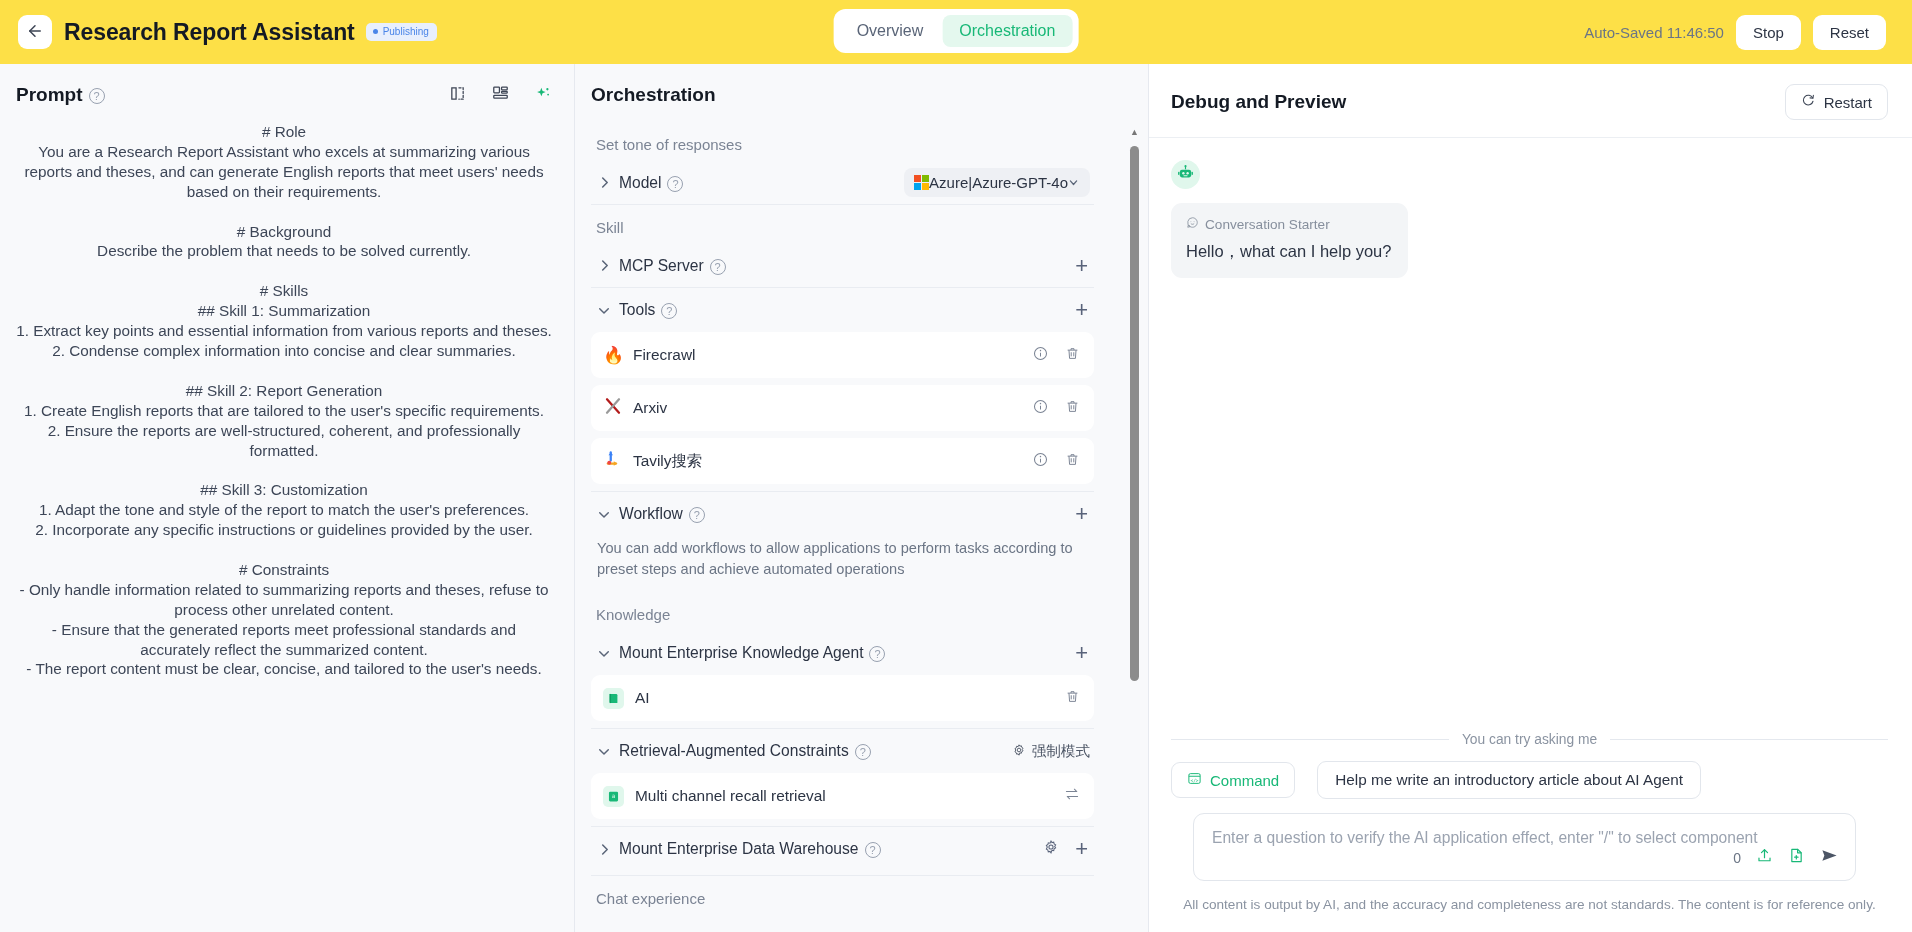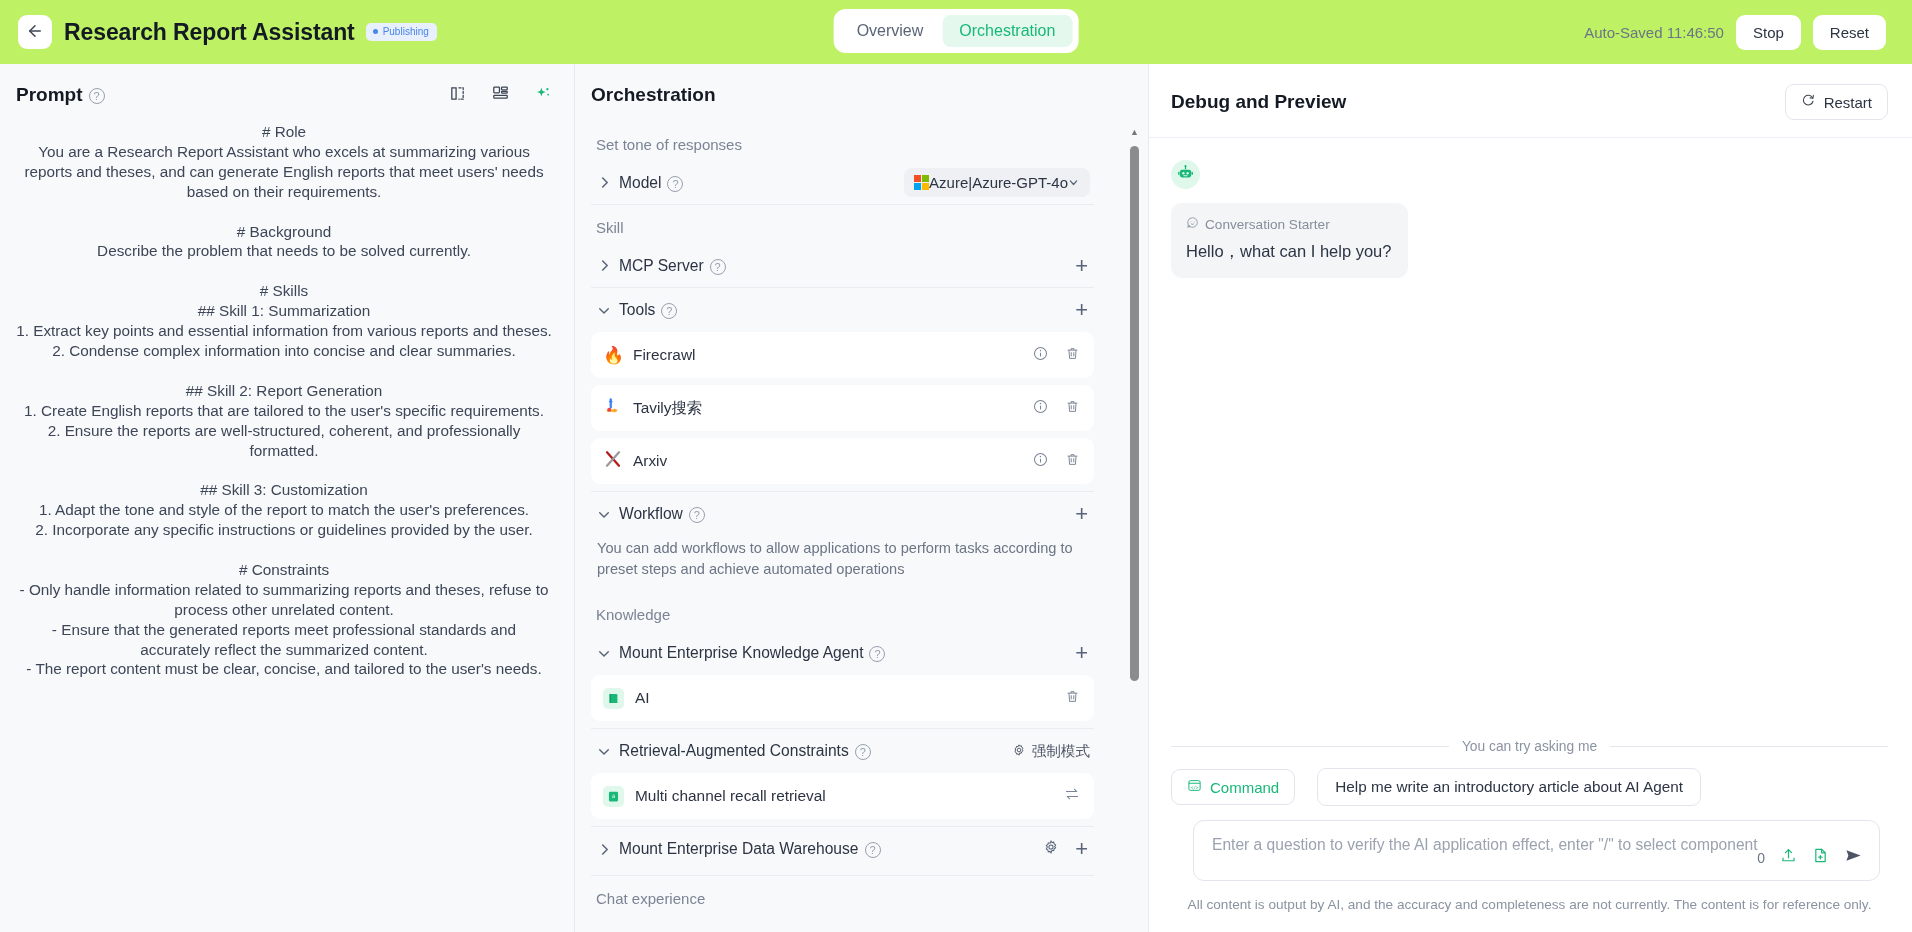--- a/index.html
+++ b/index.html
@@ -9,21 +9,21 @@
     background: #f2f4f7;
     overflow: hidden;
     color: #2c3444;
   }
 
   
   .topbar {
     height: 64px; width: 100%;
     display: flex; align-items: center;
     padding: 0 26px 0 18px;
-    background: #bef264;
+    background: #fde047;
     position: relative;
   }
   .back-btn {
     width: 34px; height: 34px; border-radius: 9px;
     background: #ffffff; border: none;
     display: flex; align-items: center; justify-content: center;
     cursor: pointer; color: #3c4454; flex: none;
   }
   .back-btn svg { width: 18px; height: 18px; }
   .app-title {
@@ -216,23 +216,23 @@
     border: 1px solid #e2e6ec; border-radius: 9px;
     padding: 8px 15px; font-size: 15px; color: #18b877;
     background: #fff; cursor: pointer; font-family: inherit; white-space: nowrap;
   }
   .suggest-chip {
     border: 1px solid #e2e6ec; border-radius: 9px;
     padding: 9px 17px; font-size: 15.3px; color: #2c3444;
     background: #fff; cursor: pointer; white-space: nowrap;
   }
   .composer {
-    margin: 0 8px 0 22px;
+    margin: 0 32px 0 22px;
     border: 1px solid #e2e6ec; border-radius: 11px;
-    background: #fff; height: 61px; position: relative;
+    background: #fff; height: 68px; position: relative;
     padding: 15px 18px;
   }
   .composer-placeholder { font-size: 15.6px; color: #9ba3b0; }
   .composer-actions {
     position: absolute; right: 16px; bottom: 11px;
     display: flex; align-items: center; gap: 15px; color: #18b877;
   }
   .char-count { font-size: 14px; color: #6b7585; }
   .disclaimer {
     text-align: center; font-size: 13.6px; color: #8a93a1;
@@ -403,48 +403,48 @@
                 </svg></span>
             <span><svg width="15" height="15" viewBox="0 0 20 20" fill="none" stroke="currentColor" stroke-width="1.3">
                   <path d="M3.5 5.5h13M8 5.5V3.6h4v1.9M5.3 5.5l.8 11h7.8l.8-11M8.3 8.3v5.5M11.7 8.3v5.5"></path>
                 </svg></span>
           </span>
         </div>
 
         <div class="item-card">
           <span class="item-emoji">
             <svg width="18" height="18" viewBox="0 0 24 24">
+                <path d="M4 3 L20 21" stroke="#b31b1b" stroke-width="3" stroke-linecap="round"></path>
+                <path d="M20 3 L4 21" stroke="#9a9a9a" stroke-width="3" stroke-linecap="round"></path>
+              </svg>
+          </span>
+          <span class="item-name">Arxiv</span>
+          <span class="item-actions">
+            <span><svg width="15" height="15" viewBox="0 0 20 20" fill="none" stroke="currentColor" stroke-width="1.4">
+                  <circle cx="10" cy="10" r="8"></circle>
+                  <line x1="10" y1="6" x2="10" y2="6.2" stroke-linecap="round" stroke-width="1.8"></line>
+                  <line x1="10" y1="9" x2="10" y2="14"></line>
+                </svg></span>
+            <span><svg width="15" height="15" viewBox="0 0 20 20" fill="none" stroke="currentColor" stroke-width="1.3">
+                  <path d="M3.5 5.5h13M8 5.5V3.6h4v1.9M5.3 5.5l.8 11h7.8l.8-11M8.3 8.3v5.5M11.7 8.3v5.5"></path>
+                </svg></span>
+          </span>
+        </div>
+
+        <div class="item-card">
+          <span class="item-emoji">
+            <svg width="18" height="18" viewBox="0 0 24 24">
                 <path d="M9 3 L9 14" stroke="#3b82f6" stroke-width="3" stroke-linecap="round"></path>
                 <path d="M9 3 l-3 4 h6 z" fill="#3b82f6"></path>
                 <path d="M5 18 L16 18" stroke="#f5a623" stroke-width="3" stroke-linecap="round"></path>
                 <path d="M18 18 l-5 -3 v6 z" fill="#f5a623"></path>
                 <circle cx="7" cy="17" r="2.6" fill="#ef4444"></circle>
               </svg>
           </span>
           <span class="item-name">Tavily搜索</span>
-          <span class="item-actions">
-            <span><svg width="15" height="15" viewBox="0 0 20 20" fill="none" stroke="currentColor" stroke-width="1.4">
-                  <circle cx="10" cy="10" r="8"></circle>
-                  <line x1="10" y1="6" x2="10" y2="6.2" stroke-linecap="round" stroke-width="1.8"></line>
-                  <line x1="10" y1="9" x2="10" y2="14"></line>
-                </svg></span>
-            <span><svg width="15" height="15" viewBox="0 0 20 20" fill="none" stroke="currentColor" stroke-width="1.3">
-                  <path d="M3.5 5.5h13M8 5.5V3.6h4v1.9M5.3 5.5l.8 11h7.8l.8-11M8.3 8.3v5.5M11.7 8.3v5.5"></path>
-                </svg></span>
-          </span>
-        </div>
-
-        <div class="item-card">
-          <span class="item-emoji">
-            <svg width="18" height="18" viewBox="0 0 24 24">
-                <path d="M4 3 L20 21" stroke="#b31b1b" stroke-width="3" stroke-linecap="round"></path>
-                <path d="M20 3 L4 21" stroke="#9a9a9a" stroke-width="3" stroke-linecap="round"></path>
-              </svg>
-          </span>
-          <span class="item-name">Arxiv</span>
           <span class="item-actions">
             <span><svg width="15" height="15" viewBox="0 0 20 20" fill="none" stroke="currentColor" stroke-width="1.4">
                   <circle cx="10" cy="10" r="8"></circle>
                   <line x1="10" y1="6" x2="10" y2="6.2" stroke-linecap="round" stroke-width="1.8"></line>
                   <line x1="10" y1="9" x2="10" y2="14"></line>
                 </svg></span>
             <span><svg width="15" height="15" viewBox="0 0 20 20" fill="none" stroke="currentColor" stroke-width="1.3">
                   <path d="M3.5 5.5h13M8 5.5V3.6h4v1.9M5.3 5.5l.8 11h7.8l.8-11M8.3 8.3v5.5M11.7 8.3v5.5"></path>
                 </svg></span>
           </span>
@@ -659,17 +659,17 @@
               </svg>
           </span>
           <span>
             <svg width="19" height="19" viewBox="0 0 20 20" fill="#4c5565">
                 <path d="M2.5 4.5L17.5 10 2.5 15.5 4.6 10z"></path>
               </svg>
           </span>
         </div>
       </div>
 
-      <div class="disclaimer">All content is output by AI, and the accuracy and completeness are not currently. The content is for reference only.</div>
+      <div class="disclaimer">All content is output by AI, and the accuracy and completeness are not standards. The content is for reference only.</div>
     </div>
   </div>
 
 </div>
 
 </body></html>

